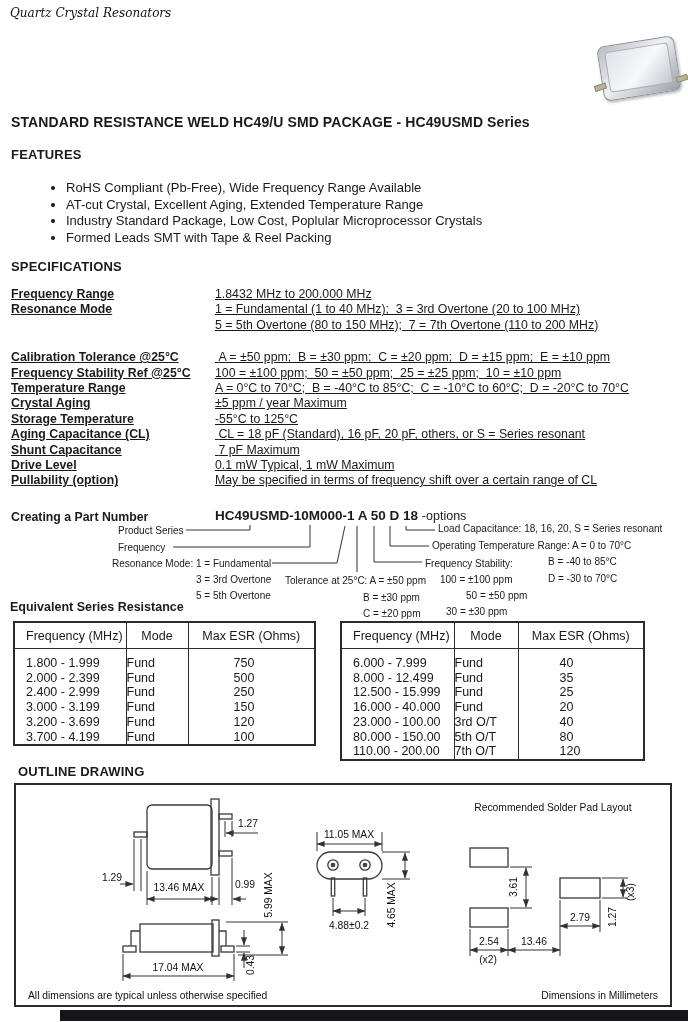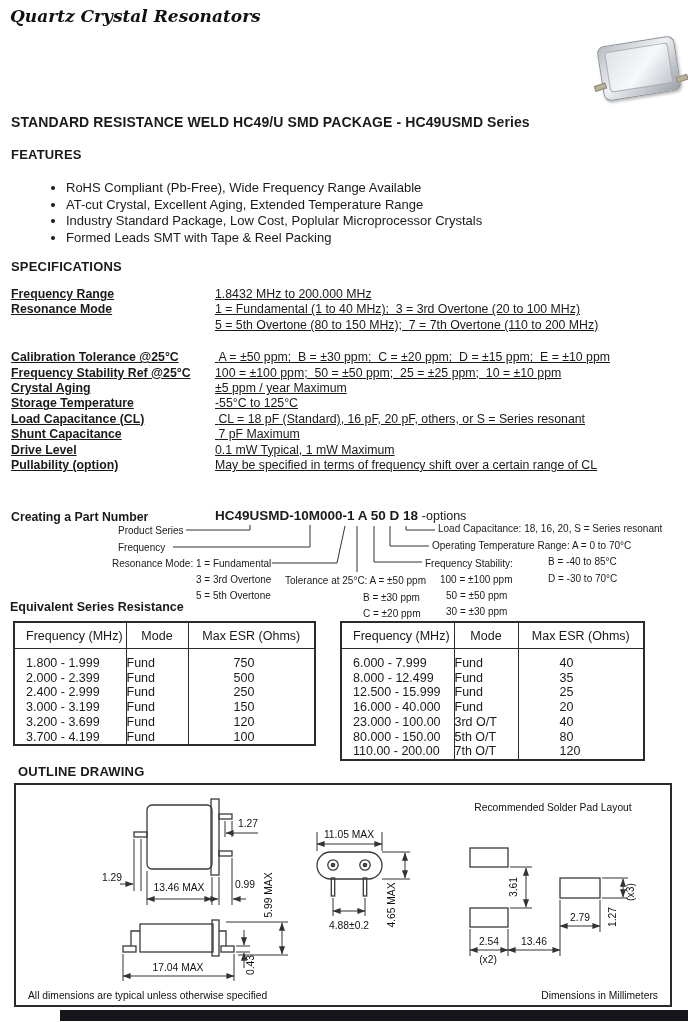--- a/index.html
+++ b/index.html
@@ -1,19 +1,19 @@
 <!DOCTYPE html>
 <html><head>
 <meta charset="utf-8">
 <style>
   html,body{margin:0;padding:0;background:#fff;}
   .page{position:relative;width:688px;height:1022px;background:#ffffff;
         font-family:"Liberation Sans",sans-serif;color:#1a1a1a;overflow:hidden;}
   .brand{position:absolute;left:10px;top:6px;font-family:"DejaVu Serif",serif;
-         font-style:italic;font-weight:bold;font-size:17px;color:#111;}
+         font-style:italic;font-weight:normal;font-size:12px;color:#111;}
   .title{position:absolute;left:11px;top:114px;margin:0;font-size:14px;font-weight:bold;letter-spacing:.1px;}
   .sec-h{position:absolute;font-size:13px;font-weight:bold;letter-spacing:.2px;}
   .feat-h{left:11px;top:147px;}
   .spec-h{left:11px;top:259px;}
   .out-h{left:18px;top:764px;}
   .features{position:absolute;left:44px;top:174px;margin:7px;padding-left:15px;font-size:13px;}
   .features li{margin-bottom:3.2px;line-height:13.4px;}
   .specs{position:absolute;left:11px;top:287px;width:672px;font-size:12.3px;line-height:15.4px;}
   .spec-row{display:flex;text-decoration:underline;}
   .spec-row.gap{margin-bottom:17px;}
@@ -110,33 +110,39 @@
           <div> A = ±50 ppm;  B = ±30 ppm;  C = ±20 ppm;  D = ±15 ppm;  E = ±10 ppm</div>
         </span>
       </div>
       <div class="spec-row">
         <span class="spec-label">Frequency Stability Ref @25°C</span>
         <span class="spec-val">
           <div>100 = ±100 ppm;  50 = ±50 ppm;  25 = ±25 ppm;  10 = ±10 ppm</div>
         </span>
       </div>
       <div class="spec-row">
+        <span class="spec-label">Temperature Range</span>
+        <span class="spec-val">
+          <div>A = 0°C to 70°C;  B = -40°C to 85°C;  C = -10°C to 60°C;  D = -20°C to 70°C</div>
+        </span>
+      </div>
+      <div class="spec-row">
         <span class="spec-label">Crystal Aging</span>
         <span class="spec-val">
           <div>±5 ppm / year Maximum</div>
         </span>
       </div>
       <div class="spec-row">
         <span class="spec-label">Storage Temperature</span>
         <span class="spec-val">
           <div>-55°C to 125°C</div>
         </span>
       </div>
       <div class="spec-row">
-        <span class="spec-label">Load Capacitance (CL)</span>
+        <span class="spec-label">Aging Capacitance (CL)</span>
         <span class="spec-val">
           <div> CL = 18 pF (Standard), 16 pF, 20 pF, others, or S = Series resonant</div>
         </span>
       </div>
       <div class="spec-row">
         <span class="spec-label">Shunt Capacitance</span>
         <span class="spec-val">
           <div> 7 pF Maximum</div>
         </span>
       </div>
@@ -171,21 +177,21 @@
     <div class="pn-l" style="left:118px;top:17px;">Product Series</div>
     <div class="pn-l" style="left:118px;top:34px;">Frequency</div>
     <div class="pn-l" style="left:112px;top:50px;">Resonance Mode: 1 = Fundamental</div>
     <div class="pn-l" style="left:196px;top:66px;">3 = 3rd Overtone</div>
     <div class="pn-l" style="left:196px;top:82px;">5 = 5th Overtone</div>
     <div class="pn-l" style="left:285px;top:67px;">Tolerance at 25°C: A = ±50 ppm</div>
     <div class="pn-l" style="left:363px;top:84px;">B = ±30 ppm</div>
     <div class="pn-l" style="left:363px;top:100px;">C = ±20 ppm</div>
     <div class="pn-l" style="left:425px;top:50px;">Frequency Stability:</div>
     <div class="pn-l" style="left:440px;top:66px;">100 = ±100 ppm</div>
-    <div class="pn-l" style="left:446px;top:82px;">50 = ±50 ppm</div>
+    <div class="pn-l" style="left:466px;top:82px;">50 = ±50 ppm</div>
     <div class="pn-l" style="left:446px;top:98px;">30 = ±30 ppm</div>
     <div class="pn-l" style="left:438px;top:15px;">Load Capacitance: 18, 16, 20, S = Series resonant</div>
     <div class="pn-l" style="left:432px;top:32px;">Operating Temperature Range: A = 0 to 70°C</div>
     <div class="pn-l" style="left:548px;top:48px;">B = -40 to 85°C</div>
     <div class="pn-l" style="left:548px;top:65px;">D = -30 to 70°C</div>
   </div>
 
   <div class="esr-h">Equivalent Series Resistance</div>
 
   <table class="esr t-left">

